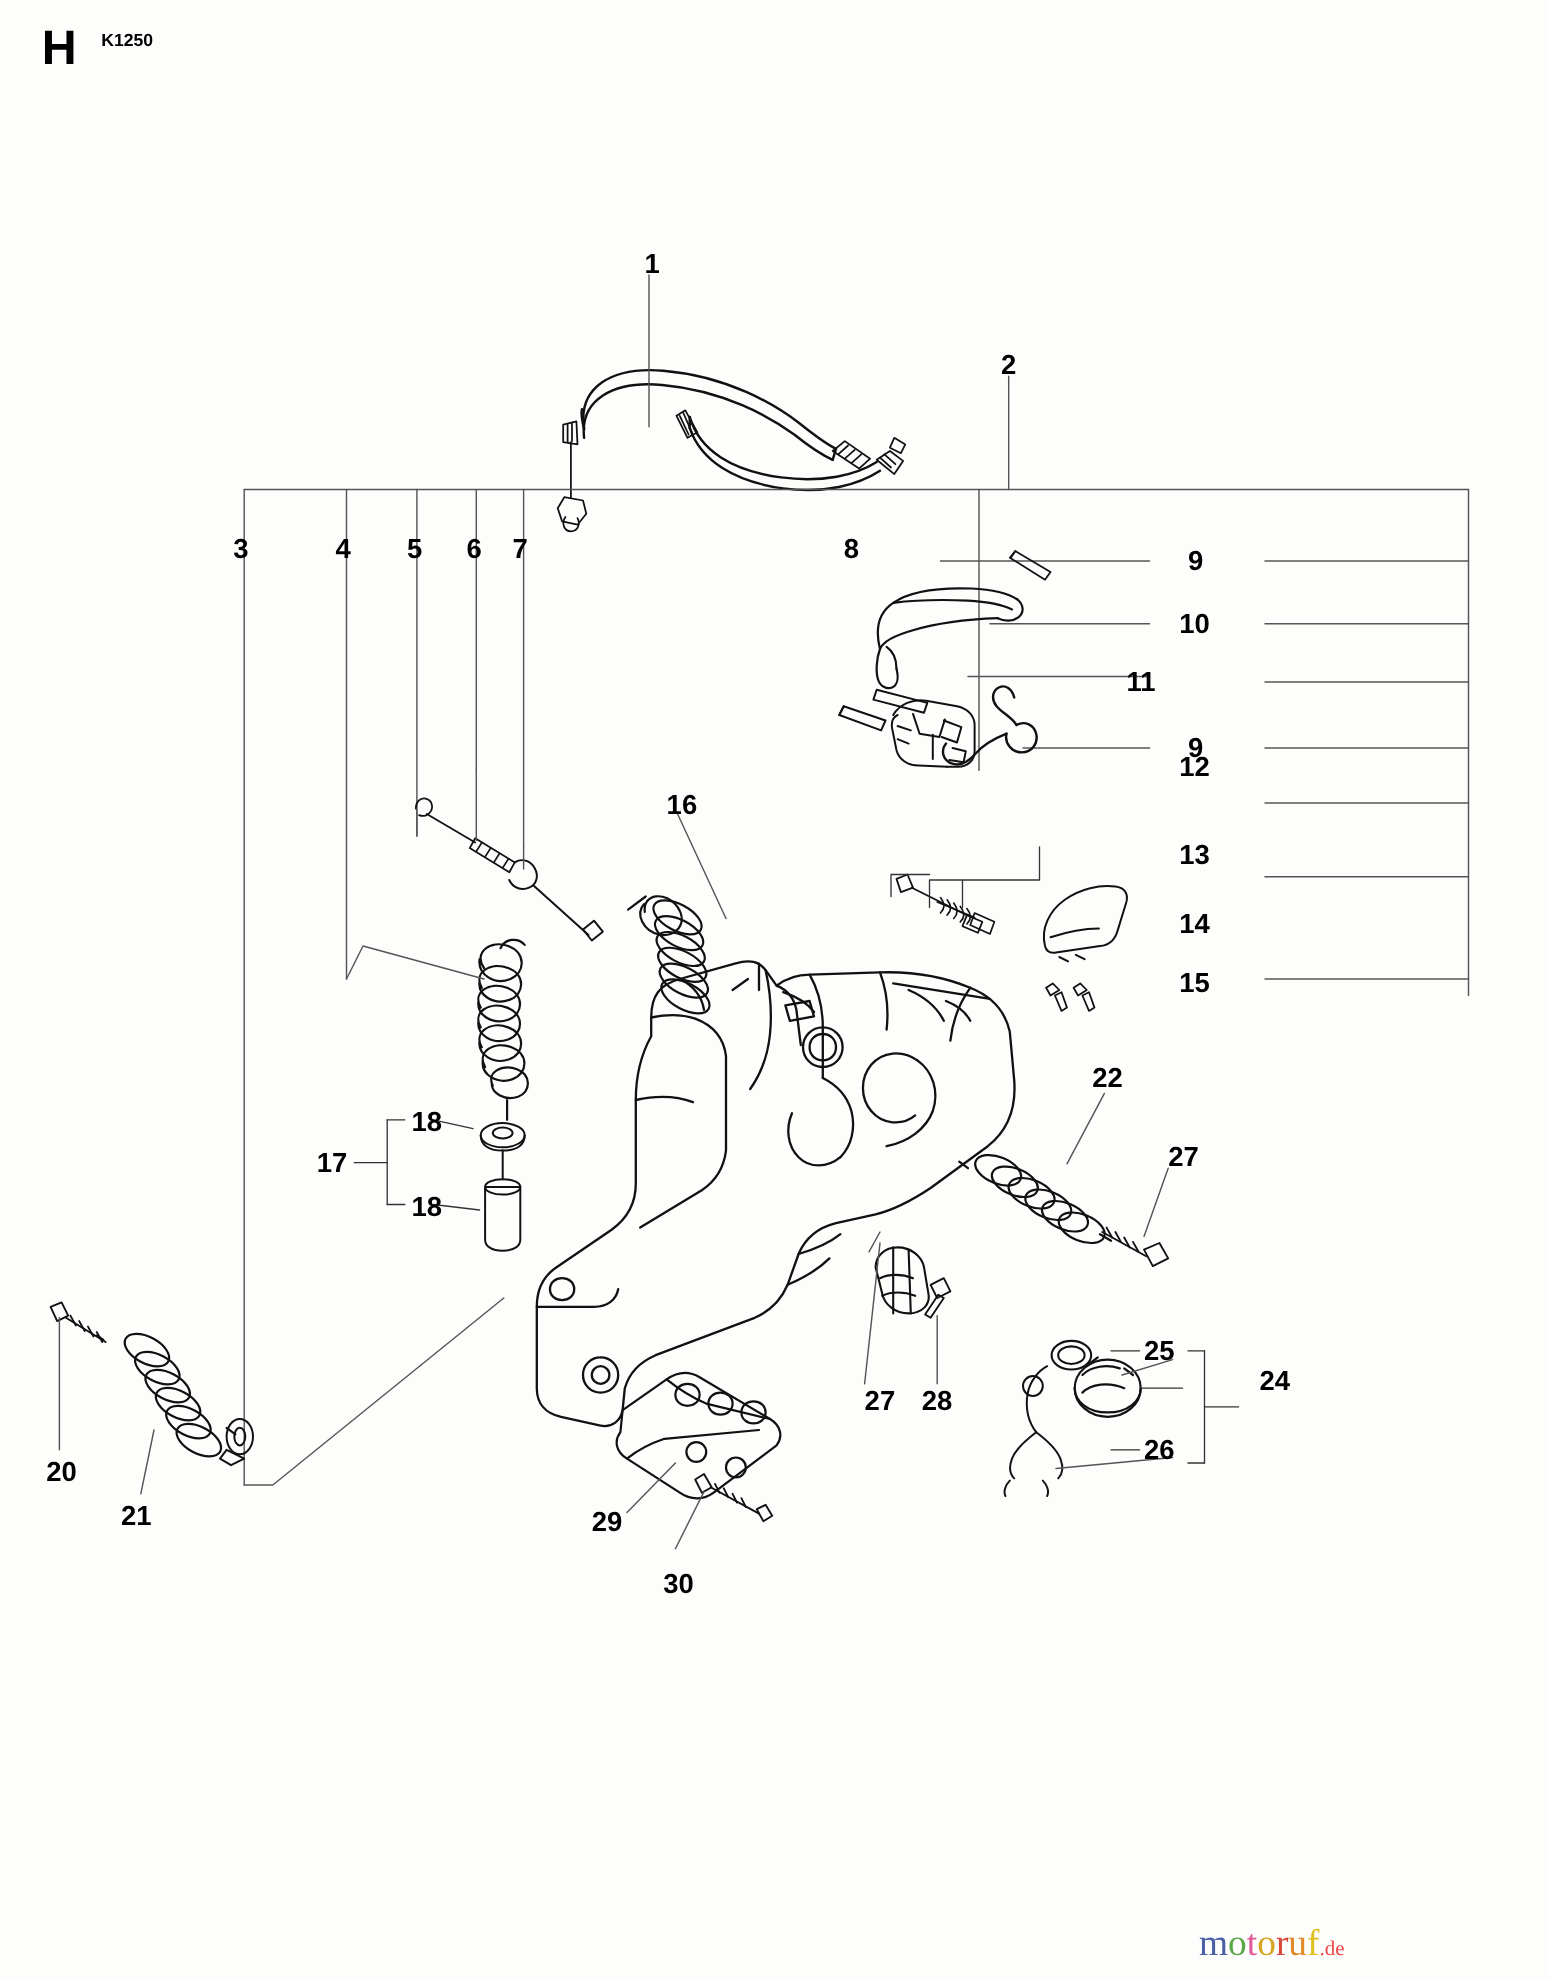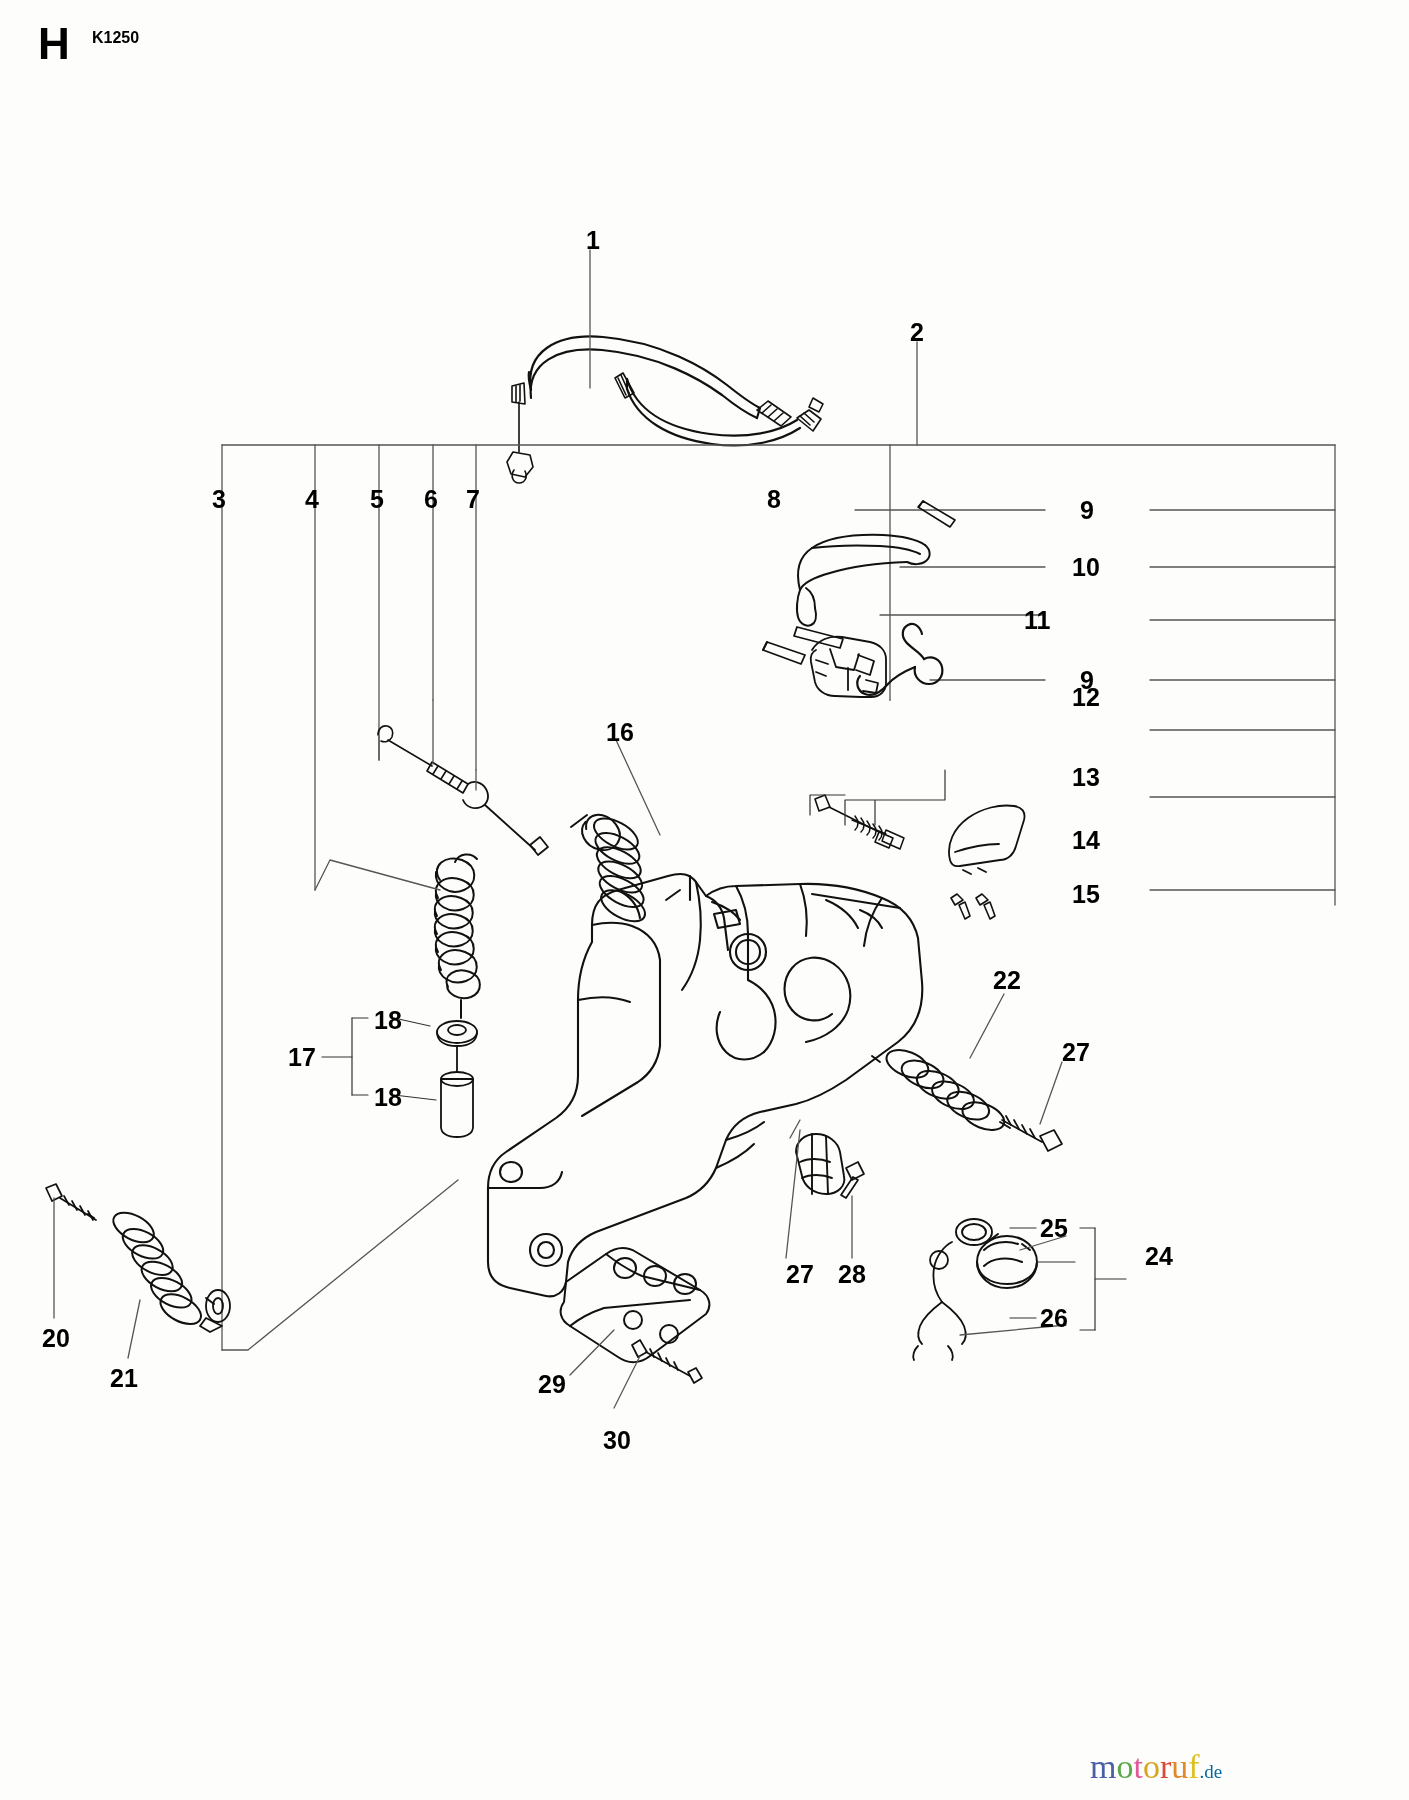--- a/index.html
+++ b/index.html
@@ -5,21 +5,21 @@
 <style>
   html,body{margin:0;padding:0;background:#fff;}
   body{width:1409px;height:1800px;font-family:"Liberation Sans",sans-serif;color:#000;overflow:hidden;}
   #page{position:relative;width:1409px;height:1800px;background:#fdfdfb;}
   #art{position:absolute;left:0;top:0;width:1409px;height:1800px;}
   .sec-letter{position:absolute;left:38px;top:22px;font-size:44px;font-weight:bold;line-height:1;letter-spacing:0;}
   .model{position:absolute;left:92px;top:30px;font-size:16px;font-weight:bold;line-height:1;}
   .cal{position:absolute;font-size:25px;font-weight:bold;line-height:1;white-space:nowrap;}
   .wm{position:absolute;left:1090px;top:1750px;font-family:"Liberation Serif",serif;font-size:34px;line-height:1;white-space:nowrap;}
   .wm .m{color:#4a5fa5;}.wm .o1{color:#5aa84a;}.wm .t{color:#e05a9a;}.wm .o2{color:#d8a520;}.wm .r{color:#d94a3a;}.wm .u{color:#e08a2a;}.wm .f{color:#e0c020;}
-  .wm .de{color:#0369a1;font-size:19px;}
+  .wm .de{color:#ef4444;font-size:19px;}
 </style>
 </head>
 <body>
 
 <div id="page">
 
   <div class="sec-letter">H</div>
   <div class="model">K1250</div>
 
   <svg id="art" viewBox="0 0 1409 1800" xmlns="http://www.w3.org/2000/svg">

